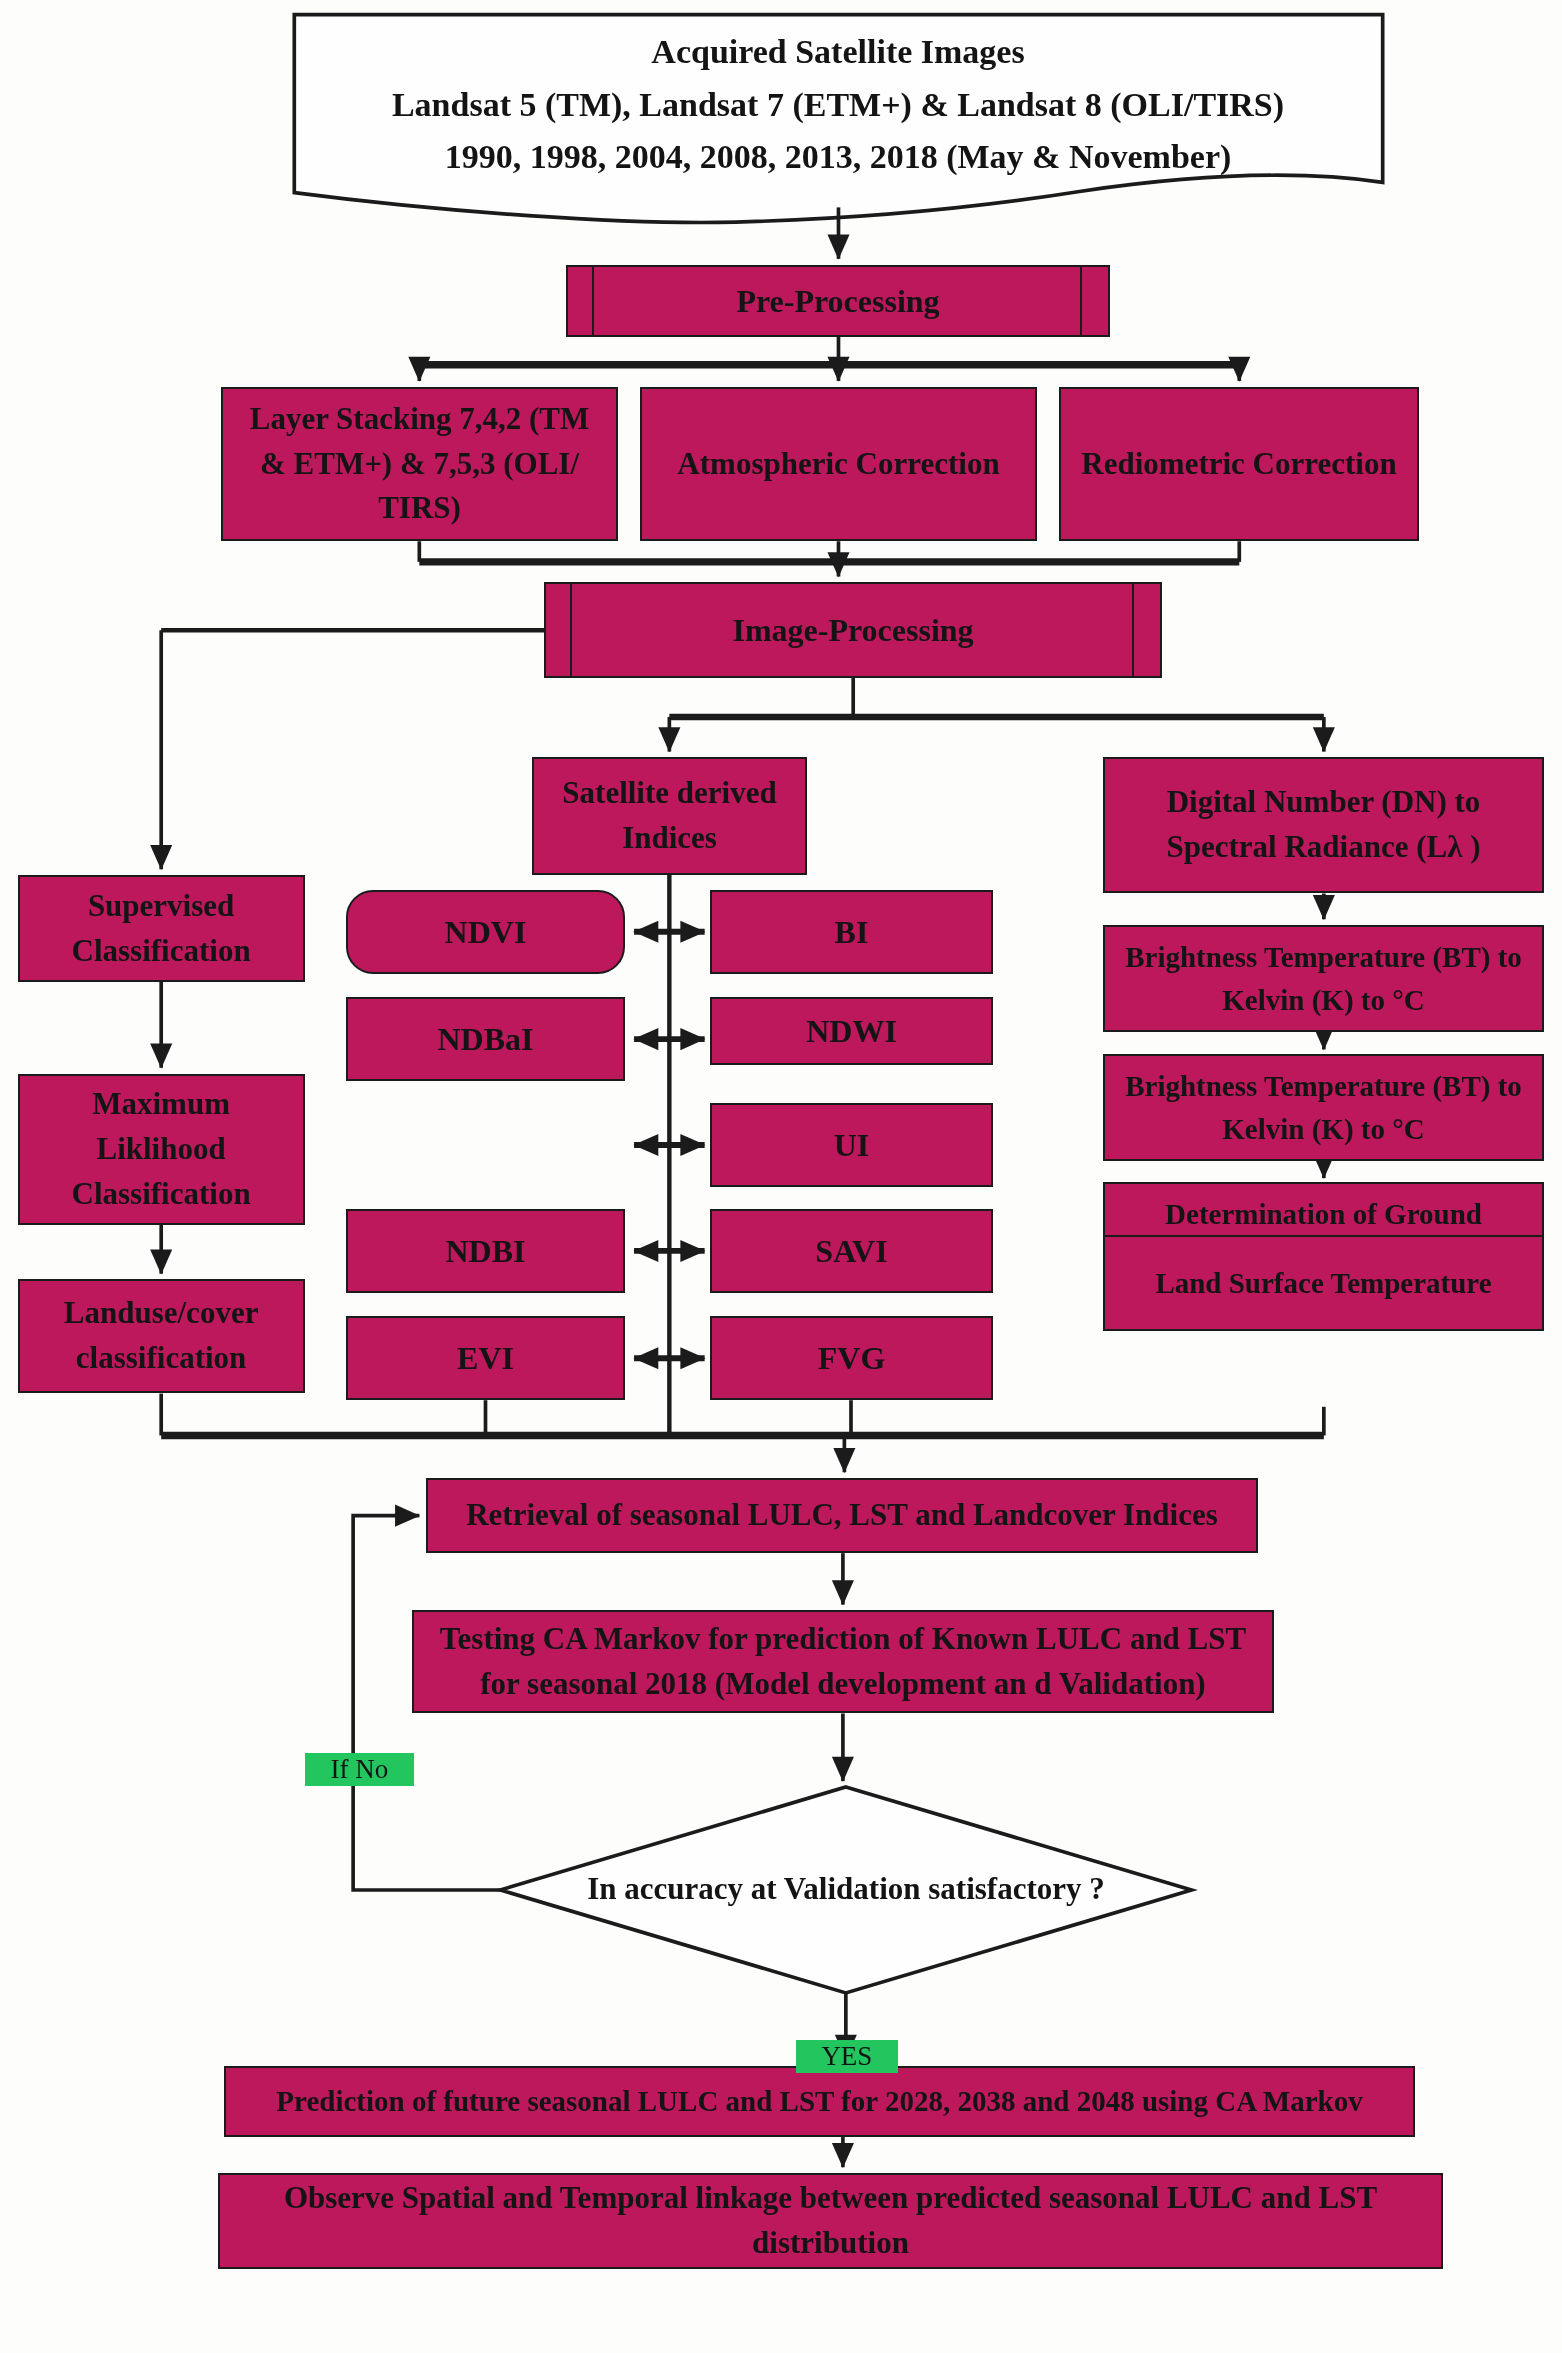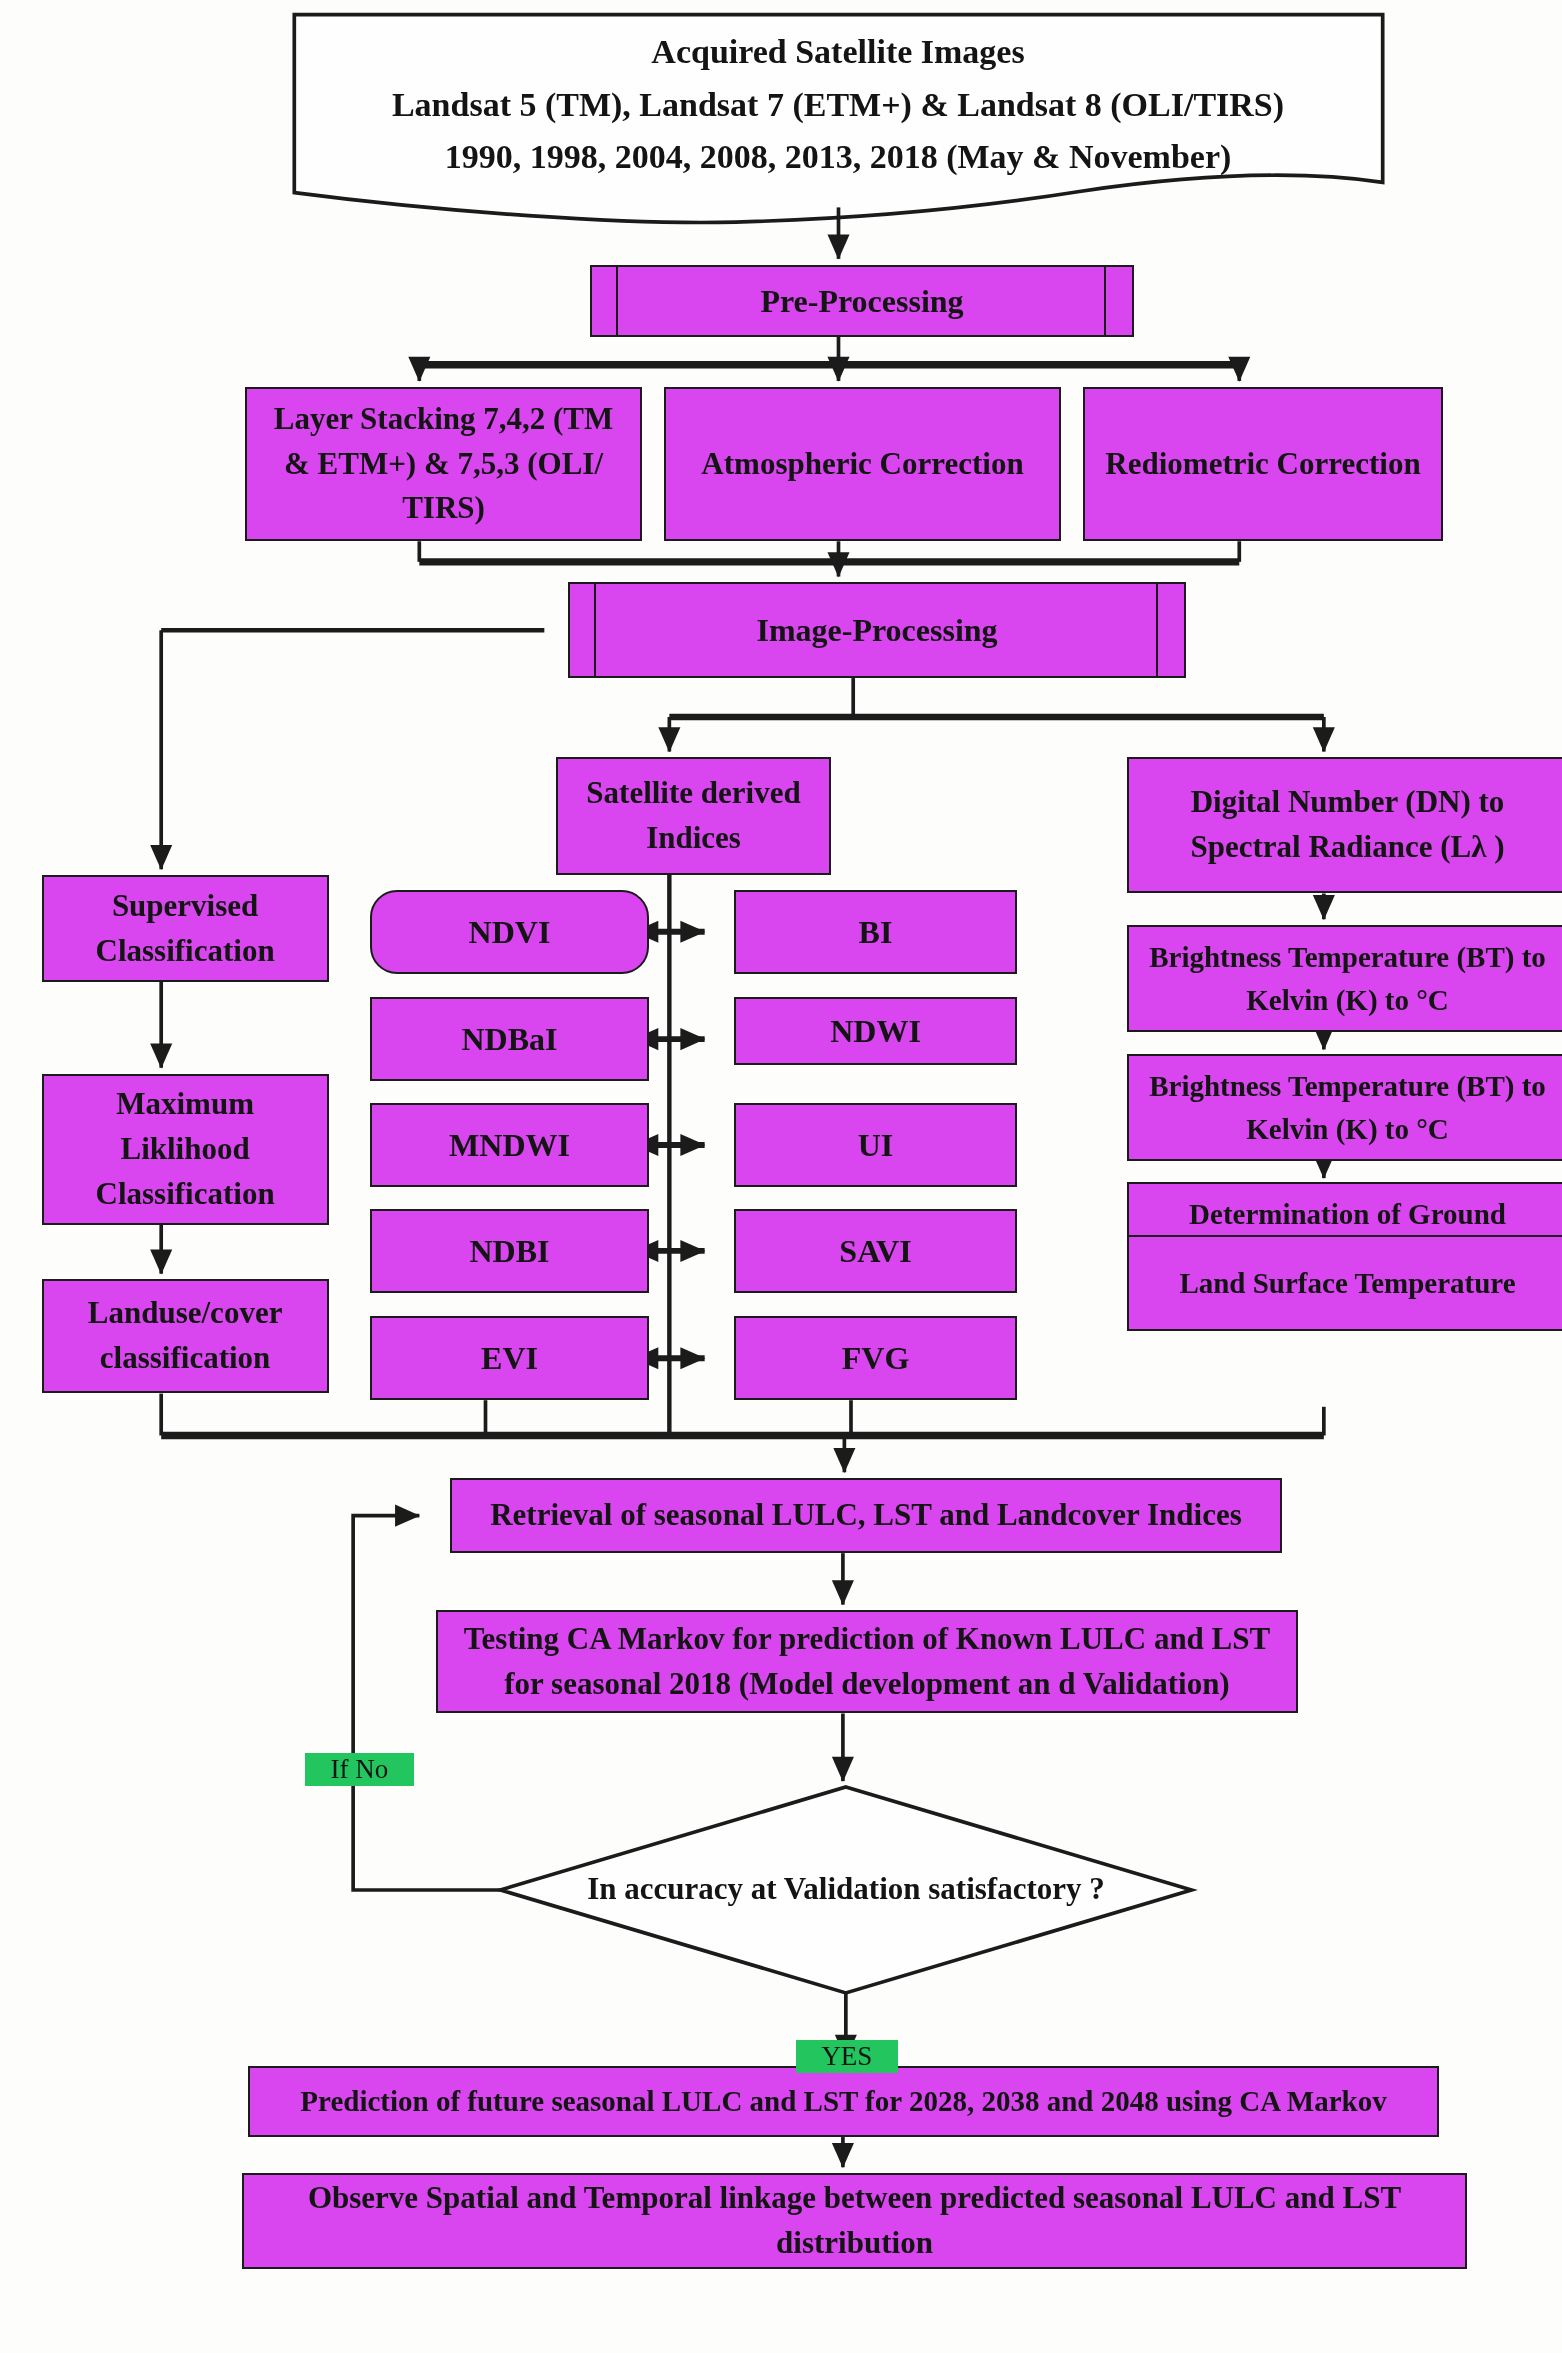--- a/index.html
+++ b/index.html
@@ -8,27 +8,26 @@
     width:1563px;height:2354px;
     background:#fdfdfc;
     font-family:"Liberation Serif","DejaVu Serif",serif;
     color:#141414;
     overflow:hidden;
   }
   .wires{position:absolute;left:0;top:0;z-index:0;}
   .box{
     position:absolute;z-index:2;
     border:2.9px solid #1b1b1b;
-    background:#d946ef;
+    background:#be185d;
     box-sizing:border-box;
     display:flex;align-items:center;justify-content:center;
     text-align:center;font-weight:bold;
     padding:2.9px 10.3px;
     line-height:1.45;
-    margin-left:24px;
   }
   .predef-bar{position:absolute;top:-0.7px;bottom:-0.7px;width:0;border-left:2.9px solid #1b1b1b;}
   .bar-l{left:23.5px;} .bar-r{right:26.5px;}
   .overlay-text{
     position:absolute;z-index:3;
     display:flex;align-items:center;justify-content:center;
     text-align:center;font-weight:bold;line-height:1.5;
   }
   .small-label{
     position:absolute;z-index:3;
@@ -159,23 +158,20 @@
   <div class="box f42" style="left:17.6px;top:1279px;width:287px;height:114px;">
     <span>Landuse/cover classification</span>
   </div>
 
   <div class="box f44" style="left:346px;top:890px;width:279px;height:84px;border-radius:27px;">
     <span>NDVI</span>
   </div>
   <div class="box f44" style="left:346px;top:997px;width:279px;height:84px;">
     <span>NDBaI</span>
   </div>
-  <div class="box f44" style="left:346px;top:1103px;width:279px;height:84px;">
-    <span>MNDWI</span>
-  </div>
   <div class="box f44" style="left:346px;top:1209px;width:279px;height:84px;">
     <span>NDBI</span>
   </div>
   <div class="box f44" style="left:346px;top:1316px;width:279px;height:84px;">
     <span>EVI</span>
   </div>
 
   <div class="box f44" style="left:710px;top:890px;width:283px;height:84px;">
     <span>BI</span>
   </div>

